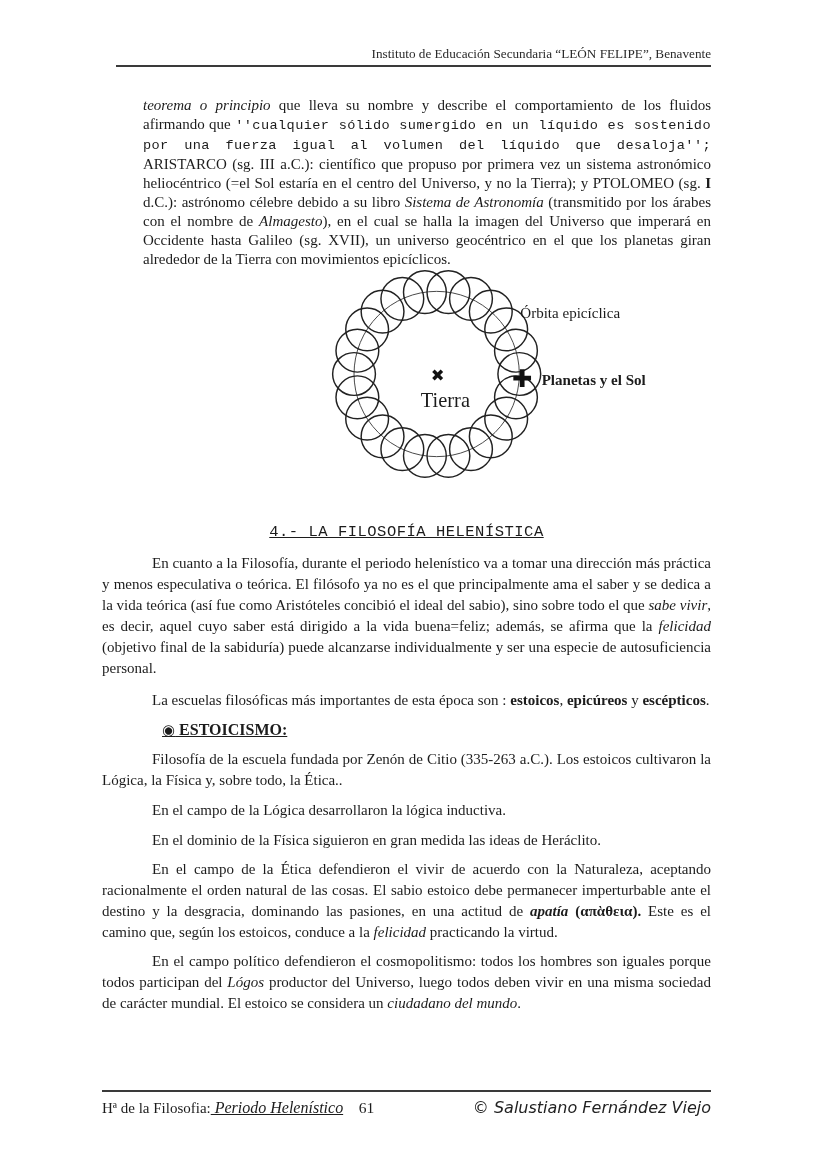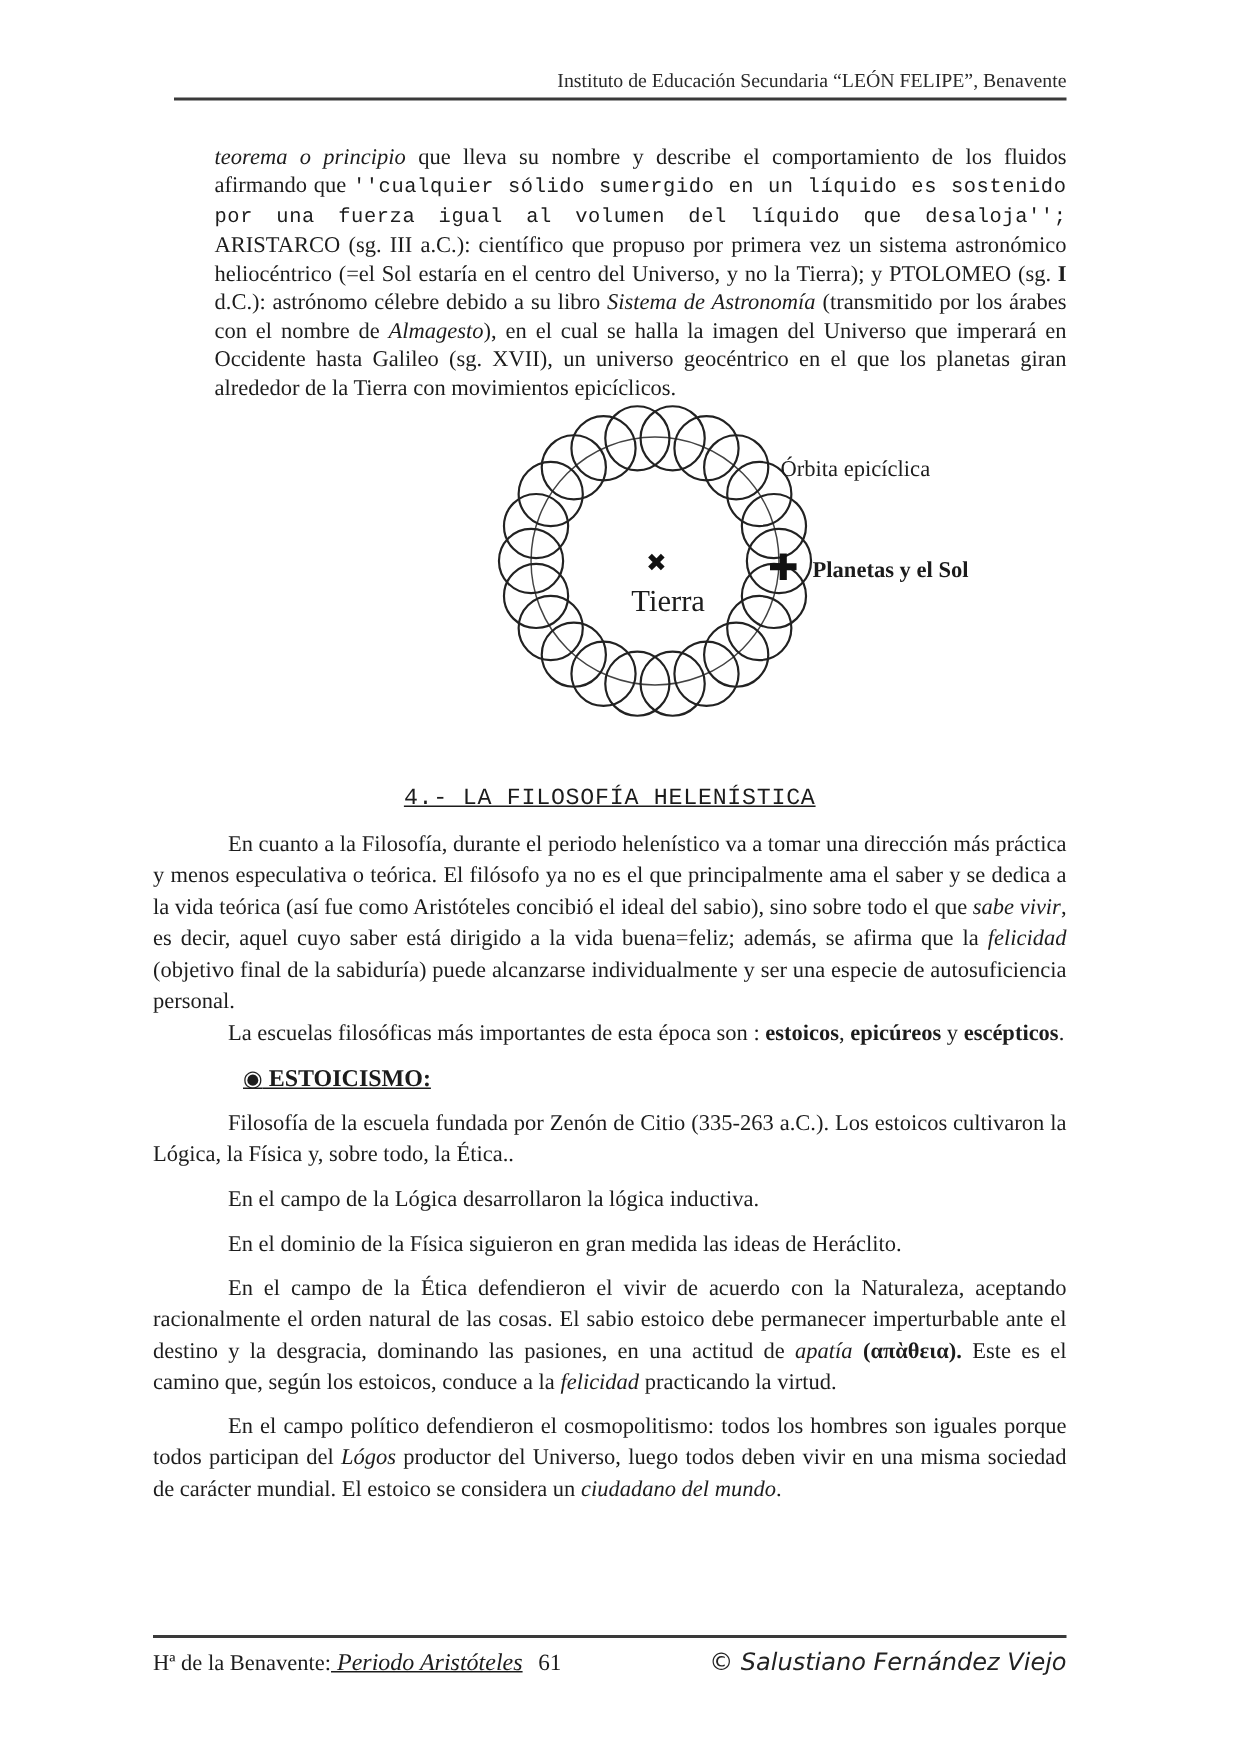--- a/index.html
+++ b/index.html
@@ -23,21 +23,21 @@
     line-height: 21px;
     margin: 0;
   }
   .para.indent { text-indent: 50px; }
   .intro-para {
     margin: 29px 0 0 41px;
     line-height: 19px;
   }
   .seg.i  { font-style: italic; }
   .seg.b  { font-weight: bold; }
-  .seg.bi { font-weight: normal; font-style: italic; }
+  .seg.bi { font-weight: bold; font-style: italic; }
   .seg.mono {
     font-family: "Liberation Mono", "DejaVu Sans Mono", monospace;
     font-size: 13.6px;
     letter-spacing: 0.4px;
     margin-top: 44px;
   }
   
   .figure-block { position: relative; height: 210px; margin-top: 0; }
   .figure-block svg { display: block; margin-left: 218px; }
   .epicycle { fill: none; stroke: #222222; stroke-width: 1.5; }
@@ -57,21 +57,21 @@
   }
   .stoic-heading {
     margin: 10px 0 0 60px;
     font-size: 16px;
     font-weight: bold;
     text-decoration: underline;
   }
   .stoic-heading .bullet { font-family: "DejaVu Sans", sans-serif; font-size: 15px; }
   .mt12 { margin-top: 12px; }
   .mt14 { margin-top: 14px; }
-  .mt11 { }
+  .mt11 { margin-top: 11px; }
   .mt10 { margin-top: 10px; }
   .mt9  { margin-top: 9px; }
   .mt8  { margin-top: 8px; }
   
   .doc-footer {
     position: absolute;
     left: 102px; right: 117px; top: 1090px;
     border-top: 2px solid #3a3a3a;
     padding-top: 6px;
     display: flex;
@@ -140,18 +140,18 @@
 
   <h3 class="stoic-heading"><span class="bullet">◉</span><span> ESTOICISMO:</span></h3>
 
   <p class="para indent mt10"><span class="seg ">Filosofía de la escuela fundada por Zenón de Citio (335-263 a.C.). Los estoicos cultivaron la Lógica, la Física y, sobre todo, la Ética..</span></p>
   <p class="para indent mt9"><span class="seg ">En el campo de la Lógica desarrollaron la lógica inductiva.</span></p>
   <p class="para indent mt9"><span class="seg ">En el dominio de la Física siguieron en gran medida las ideas de Heráclito.</span></p>
   <p class="para indent mt8"><span class="seg ">En el campo de la Ética defendieron el vivir de acuerdo con la Naturaleza, aceptando racionalmente el orden natural de las cosas. El sabio estoico debe permanecer imperturbable ante el destino y la desgracia, dominando las pasiones, en una actitud de </span><span class="seg bi">apatía</span><span class="seg "> </span><span class="seg b">(απὰθεια).</span><span class="seg "> Este es el camino que, según los estoicos, conduce a la </span><span class="seg i">felicidad</span><span class="seg "> practicando la virtud.</span></p>
   <p class="para indent mt8"><span class="seg ">En el campo político defendieron el cosmopolitismo: todos los hombres son iguales porque todos participan del </span><span class="seg i">Lógos</span><span class="seg "> productor del Universo, luego todos deben vivir en una misma sociedad de carácter mundial. El estoico se considera un </span><span class="seg i">ciudadano del mundo</span><span class="seg ">.</span></p>
 
   <div class="doc-footer">
-    <div class="footer-left"><span>Hª de la Benavente:</span><span class="footer-topic"> Periodo Aristóteles</span></div>
+    <div class="footer-left"><span>Hª de la Filosofia:</span><span class="footer-topic"> Periodo Helenístico</span></div>
     <div class="footer-page">61</div>
     <div class="footer-right">© Salustiano Fernández Viejo</div>
   </div>
 
 </div>
 
 </body></html>

